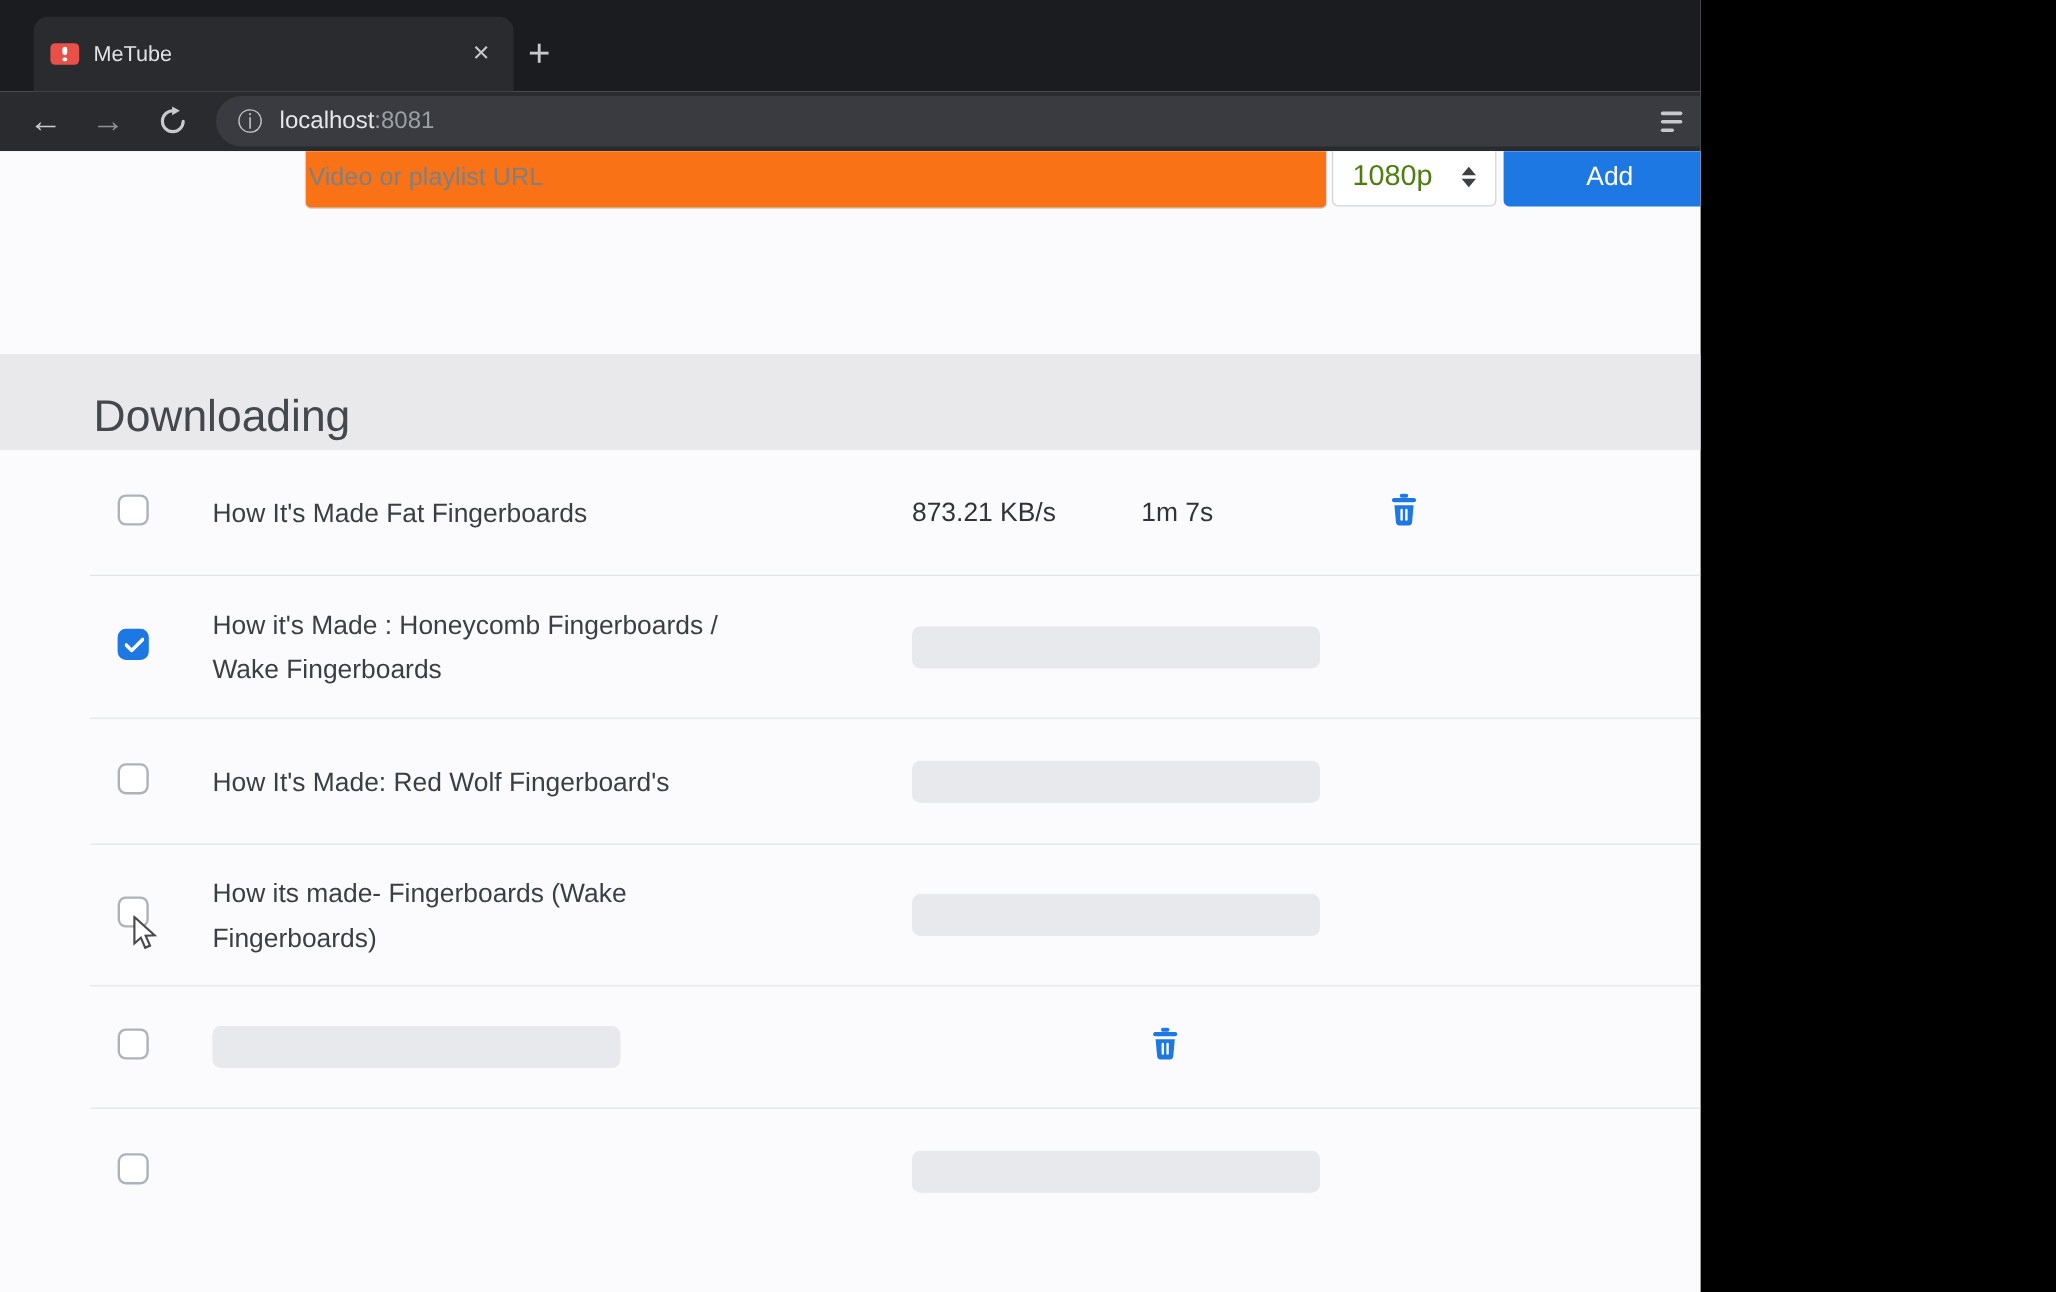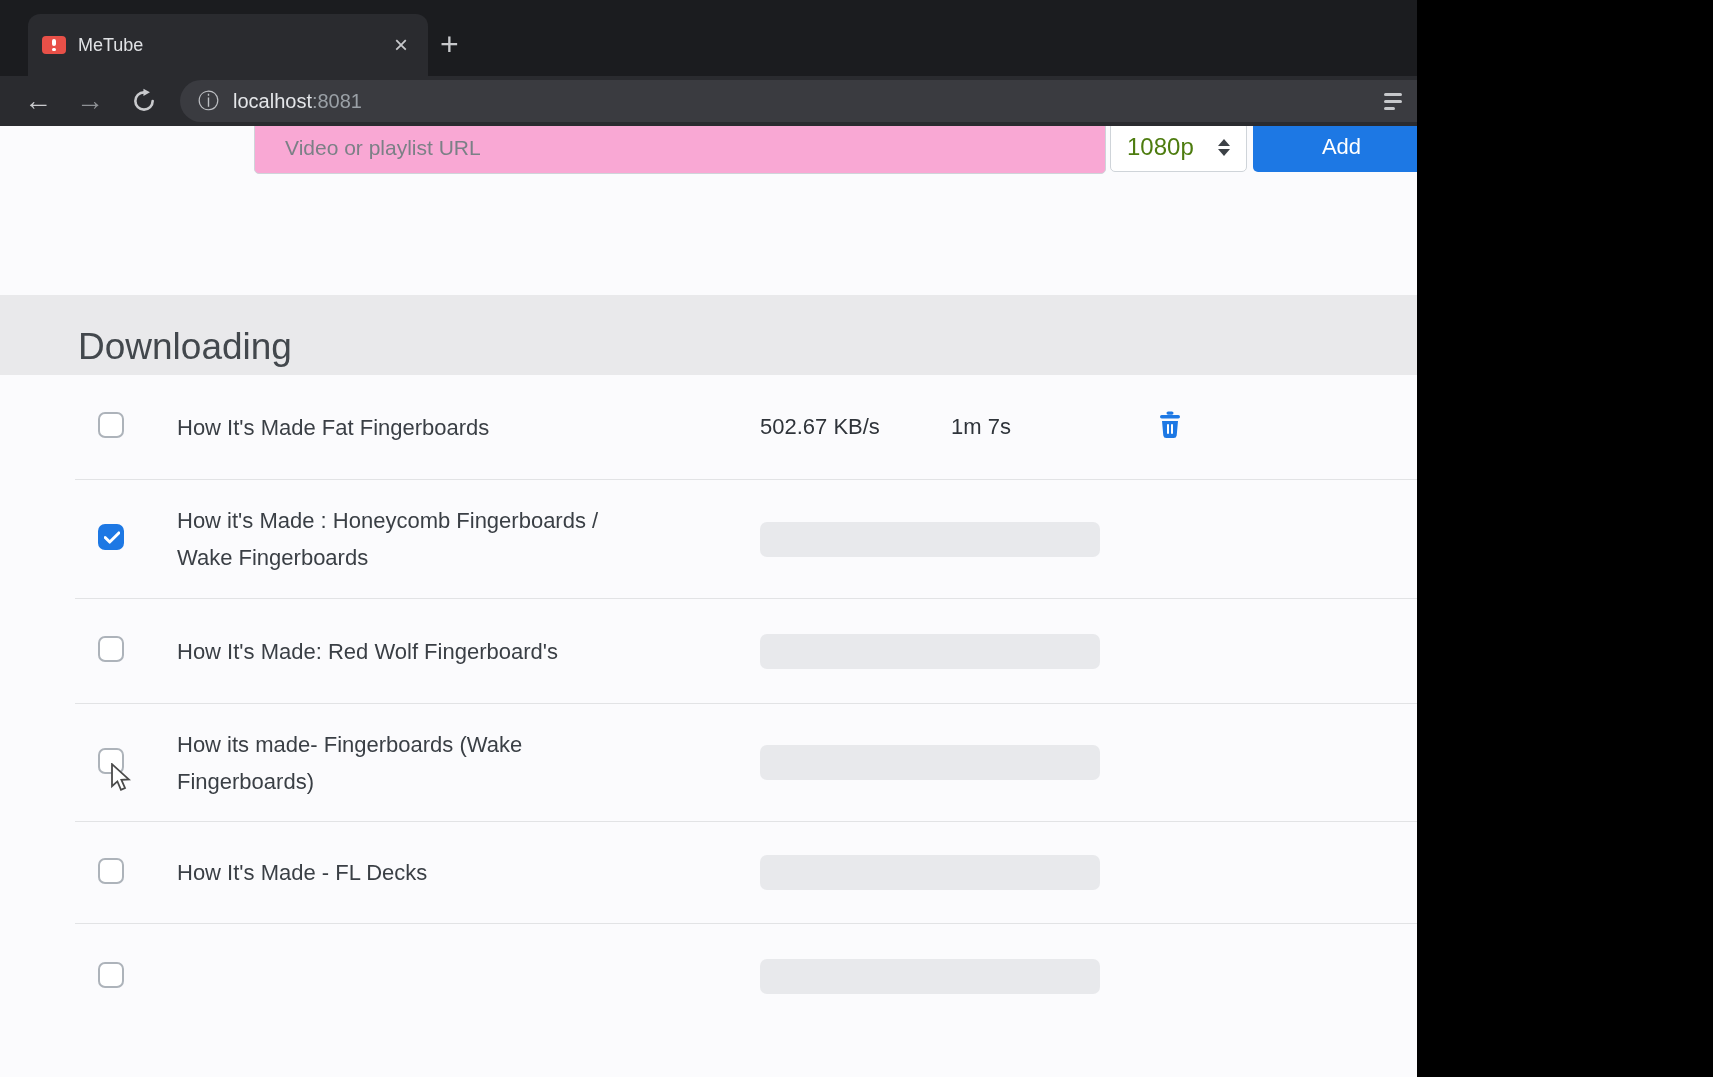--- a/index.html
+++ b/index.html
@@ -36,21 +36,21 @@
   .star-ic{color:#c6c8cb;font-size:25px;}
   .incog-label{position:absolute;top:0;height:50px;left:1505px;display:flex;align-items:center;color:#e8eaed;font-size:19px;}
   .incog-badge{position:absolute;left:1600px;top:8px;width:34px;height:34px;border-radius:50%;background:#eceef0;}
   .menu-dots{position:absolute;left:1674px;top:0;height:50px;display:flex;flex-direction:column;justify-content:center;gap:4px;}
   .menu-dots i{width:4px;height:4px;border-radius:50%;background:#d2d3d6;}
 
   
   .content{position:absolute;left:0;top:126px;width:1713px;height:951px;overflow:hidden;background:#fbfbfd;}
 
   .url-input{position:absolute;left:254px;top:-4px;width:852px;height:52px;border:1px solid #cfd4d9;border-radius:5px;
-             padding:0 30px;font-size:21px;color:#3a3f45;background:#f9a8d4;outline:none;}
+             padding:0 2px;font-size:21px;color:#3a3f45;background:#f97316;outline:none;}
   .url-input::placeholder{color:#7b8086;}
   .quality-select{position:absolute;left:1110px;top:-4px;width:137px;height:50px;border:1px solid #cfd4d9;border-radius:5px;
                   background:#fff;display:flex;align-items:center;justify-content:space-between;padding:0 16px;}
   .quality-value{font-size:24px;color:#4d7c0f;}
   .sort-arrows{display:flex;flex-direction:column;gap:3px;}
   .tri-up{width:0;height:0;border-left:6px solid transparent;border-right:6px solid transparent;border-bottom:7px solid #3c4146;}
   .tri-down{width:0;height:0;border-left:6px solid transparent;border-right:6px solid transparent;border-top:7px solid #3c4146;}
   .add-btn{position:absolute;left:1253px;top:-4px;width:177px;height:50px;background:var(--accent);border:none;border-radius:5px;
            color:#fff;font-size:22px;}
 
@@ -165,21 +165,21 @@
 
     <div class="section-band">
       <span class="section-title">Downloading</span>
     </div>
 
     <div class="dl-table">
       <div id="rows-host">
   <div class="trow" style="height: 105px;">
     <div class="c-check"><span class="cb"></span></div>
     <div class="c-title">How It's Made Fat Fingerboards</div>
-    <div class="c-speed">502.67 KB/s</div>
+    <div class="c-speed">873.21 KB/s</div>
     <div class="c-eta">1m 7s</div>
     <div class="c-trash">
       <span class="trash">
         <svg viewBox="0 0 24 28" width="24" height="28">
           <rect x="2" y="4" width="20" height="3.5" rx="1.7" class="tfill" fill="#1d78e4"></rect>
           <rect x="8.5" y="0.5" width="7" height="3.2" rx="1.6" class="tfill" fill="#1d78e4"></rect>
           <path d="M4 10 h16 l-1.3 14.5 a3 3 0 0 1 -3 2.5 h-7.4 a3 3 0 0 1 -3 -2.5 Z" class="tfill" fill="#1d78e4"></path>
           <rect x="9" y="13" width="2" height="10" rx="1" fill="#fff"></rect>
           <rect x="13" y="13" width="2" height="10" rx="1" fill="#fff"></rect>
         </svg>
@@ -255,21 +255,20 @@
           <path d="M4 10 h16 l-1.3 14.5 a3 3 0 0 1 -3 2.5 h-7.4 a3 3 0 0 1 -3 -2.5 Z" class="tfill" fill="#1d78e4"></path>
           <rect x="9" y="13" width="2" height="10" rx="1" fill="#fff"></rect>
           <rect x="13" y="13" width="2" height="10" rx="1" fill="#fff"></rect>
         </svg>
       </span>
     </div>
   </div>
 
   <div class="trow" style="height: 102px;">
     <div class="c-check"><span class="cb"></span></div>
-    <div class="c-title">How It's Made - FL Decks</div>
     <div class="c-bar">
       <div class="bar">
         
       </div>
     </div>
     <div class="c-speed"></div>
     <div class="c-eta"></div>
     <div class="c-trash">
       <span class="trash">
         <svg viewBox="0 0 24 28" width="24" height="28">

